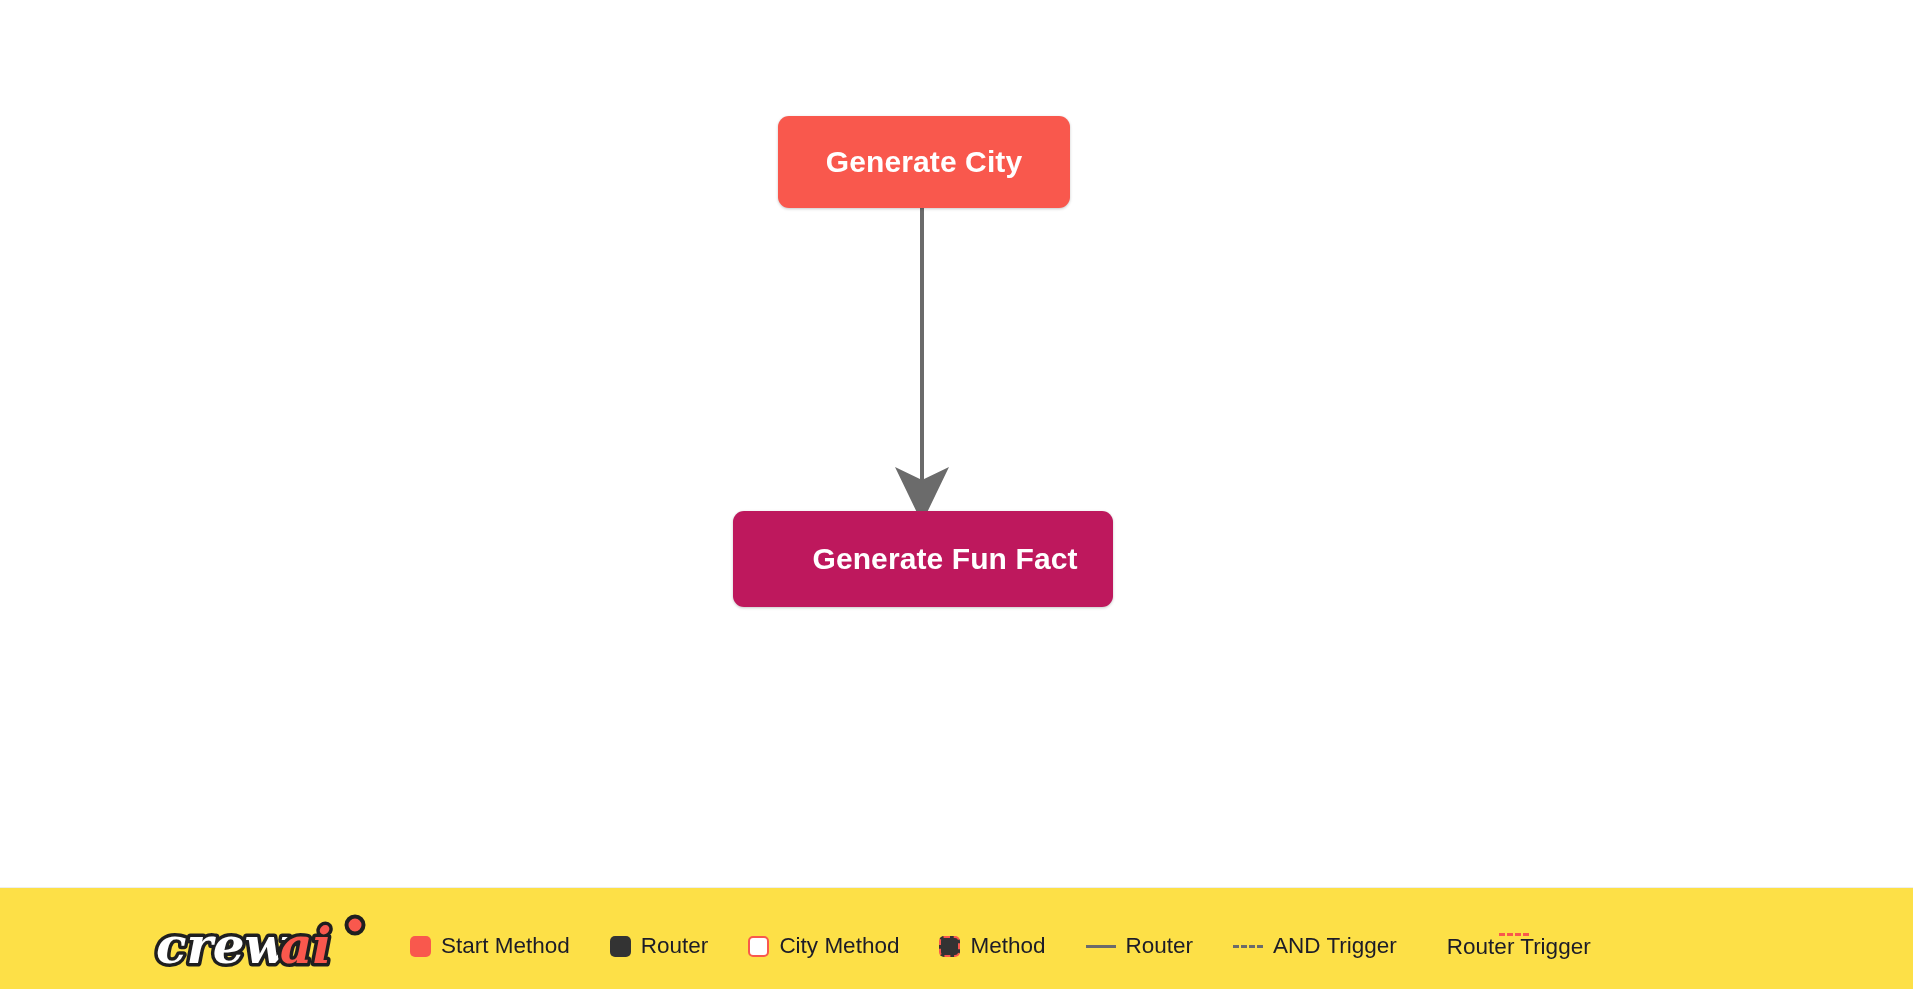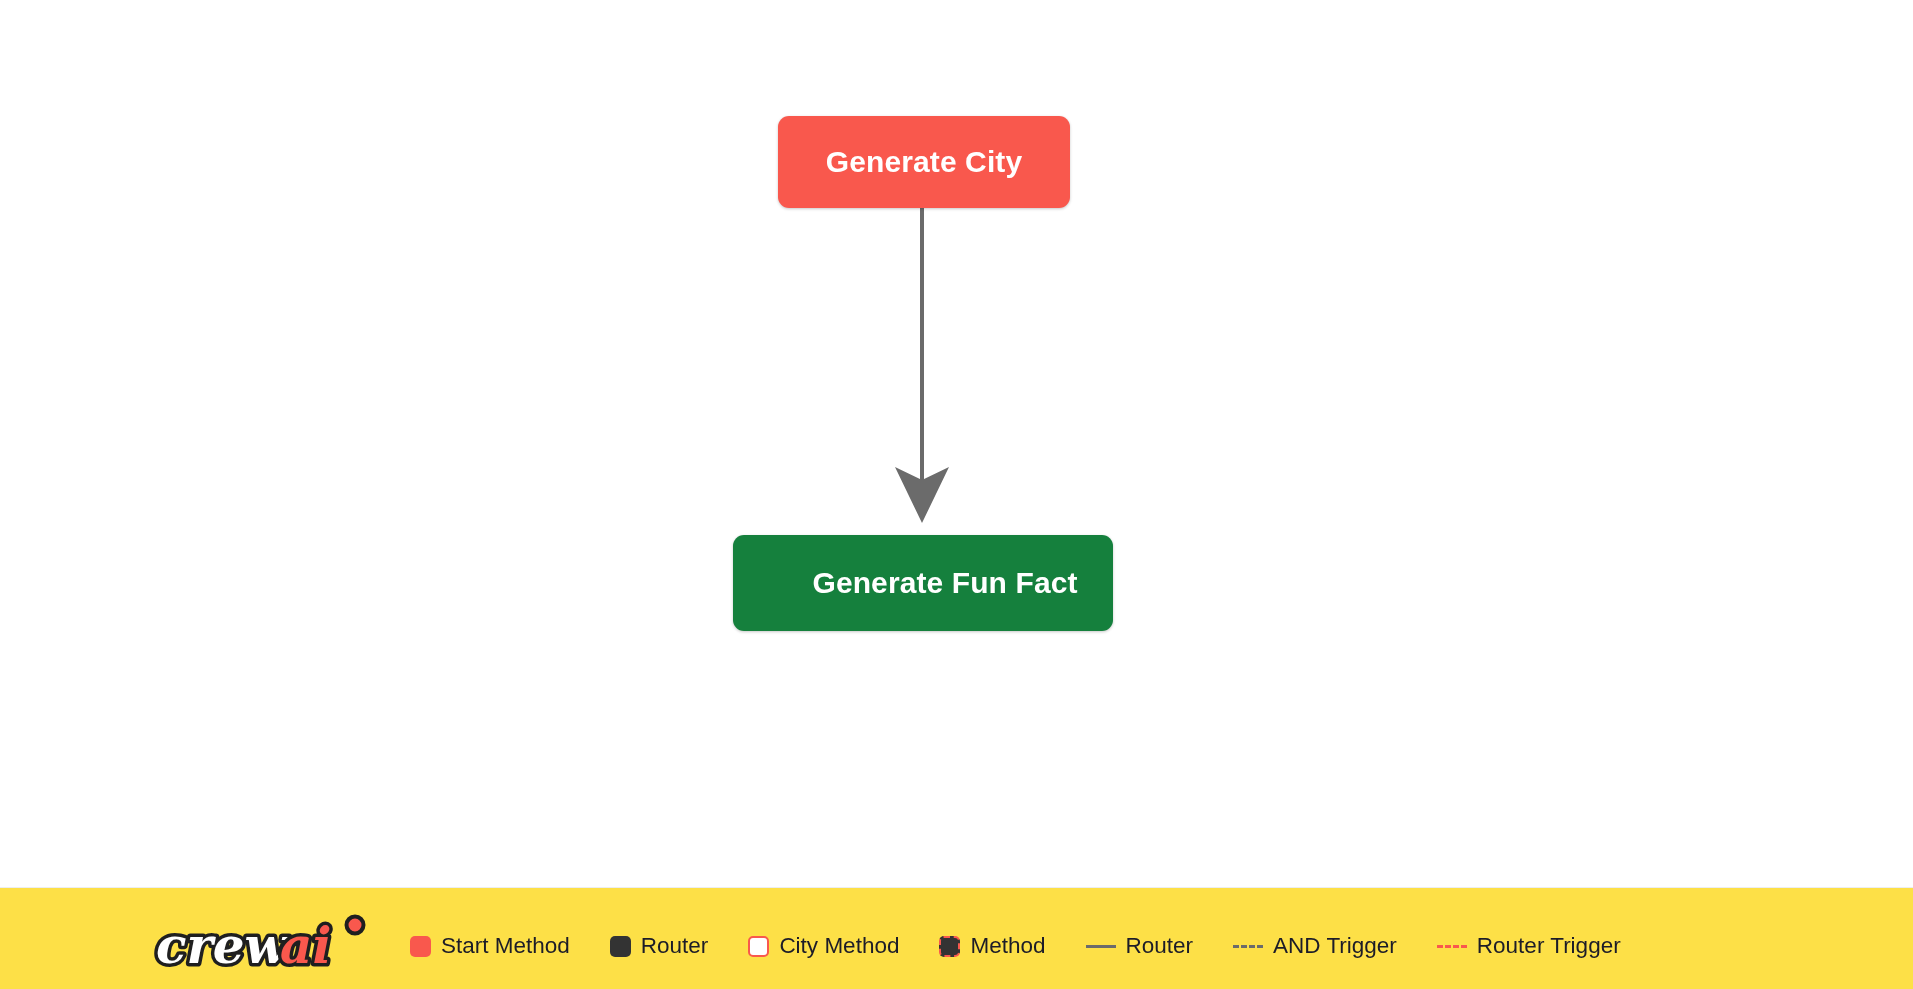--- a/index.html
+++ b/index.html
@@ -62,24 +62,24 @@
   #node-generate-city {
     left: 778px;
     top: 116px;
     width: 292px;
     height: 92px;
     background: #f9584d;
   }
 
   #node-generate-fun-fact {
     left: 733px;
-    top: 535px;
+    top: 511px;
     width: 380px;
     height: 96px;
-    background: #15803d;
+    background: #be185d;
     padding-left: 44px;
   }
 
   
   #legend-bar {
     position: absolute;
     left: 0;
     top: 887px;
     width: 1913px;
     height: 117px;
@@ -105,21 +105,21 @@
     gap: 4px;
   }
 
   .legend-item {
     display: flex;
     align-items: center;
     margin-right: 36px;
     white-space: nowrap;
   }
 
-  .legend-item:last-child { margin-right: 0; }
+  .legend-item:last-child { margin-right: 0; flex-direction: column; }
 
   .legend-label {
     font-size: 22.5px;
     color: #1c1c28;
     font-family: "Liberation Sans", sans-serif;
     line-height: 1;
     margin-left: 10px;
   }
 
   .swatch {

